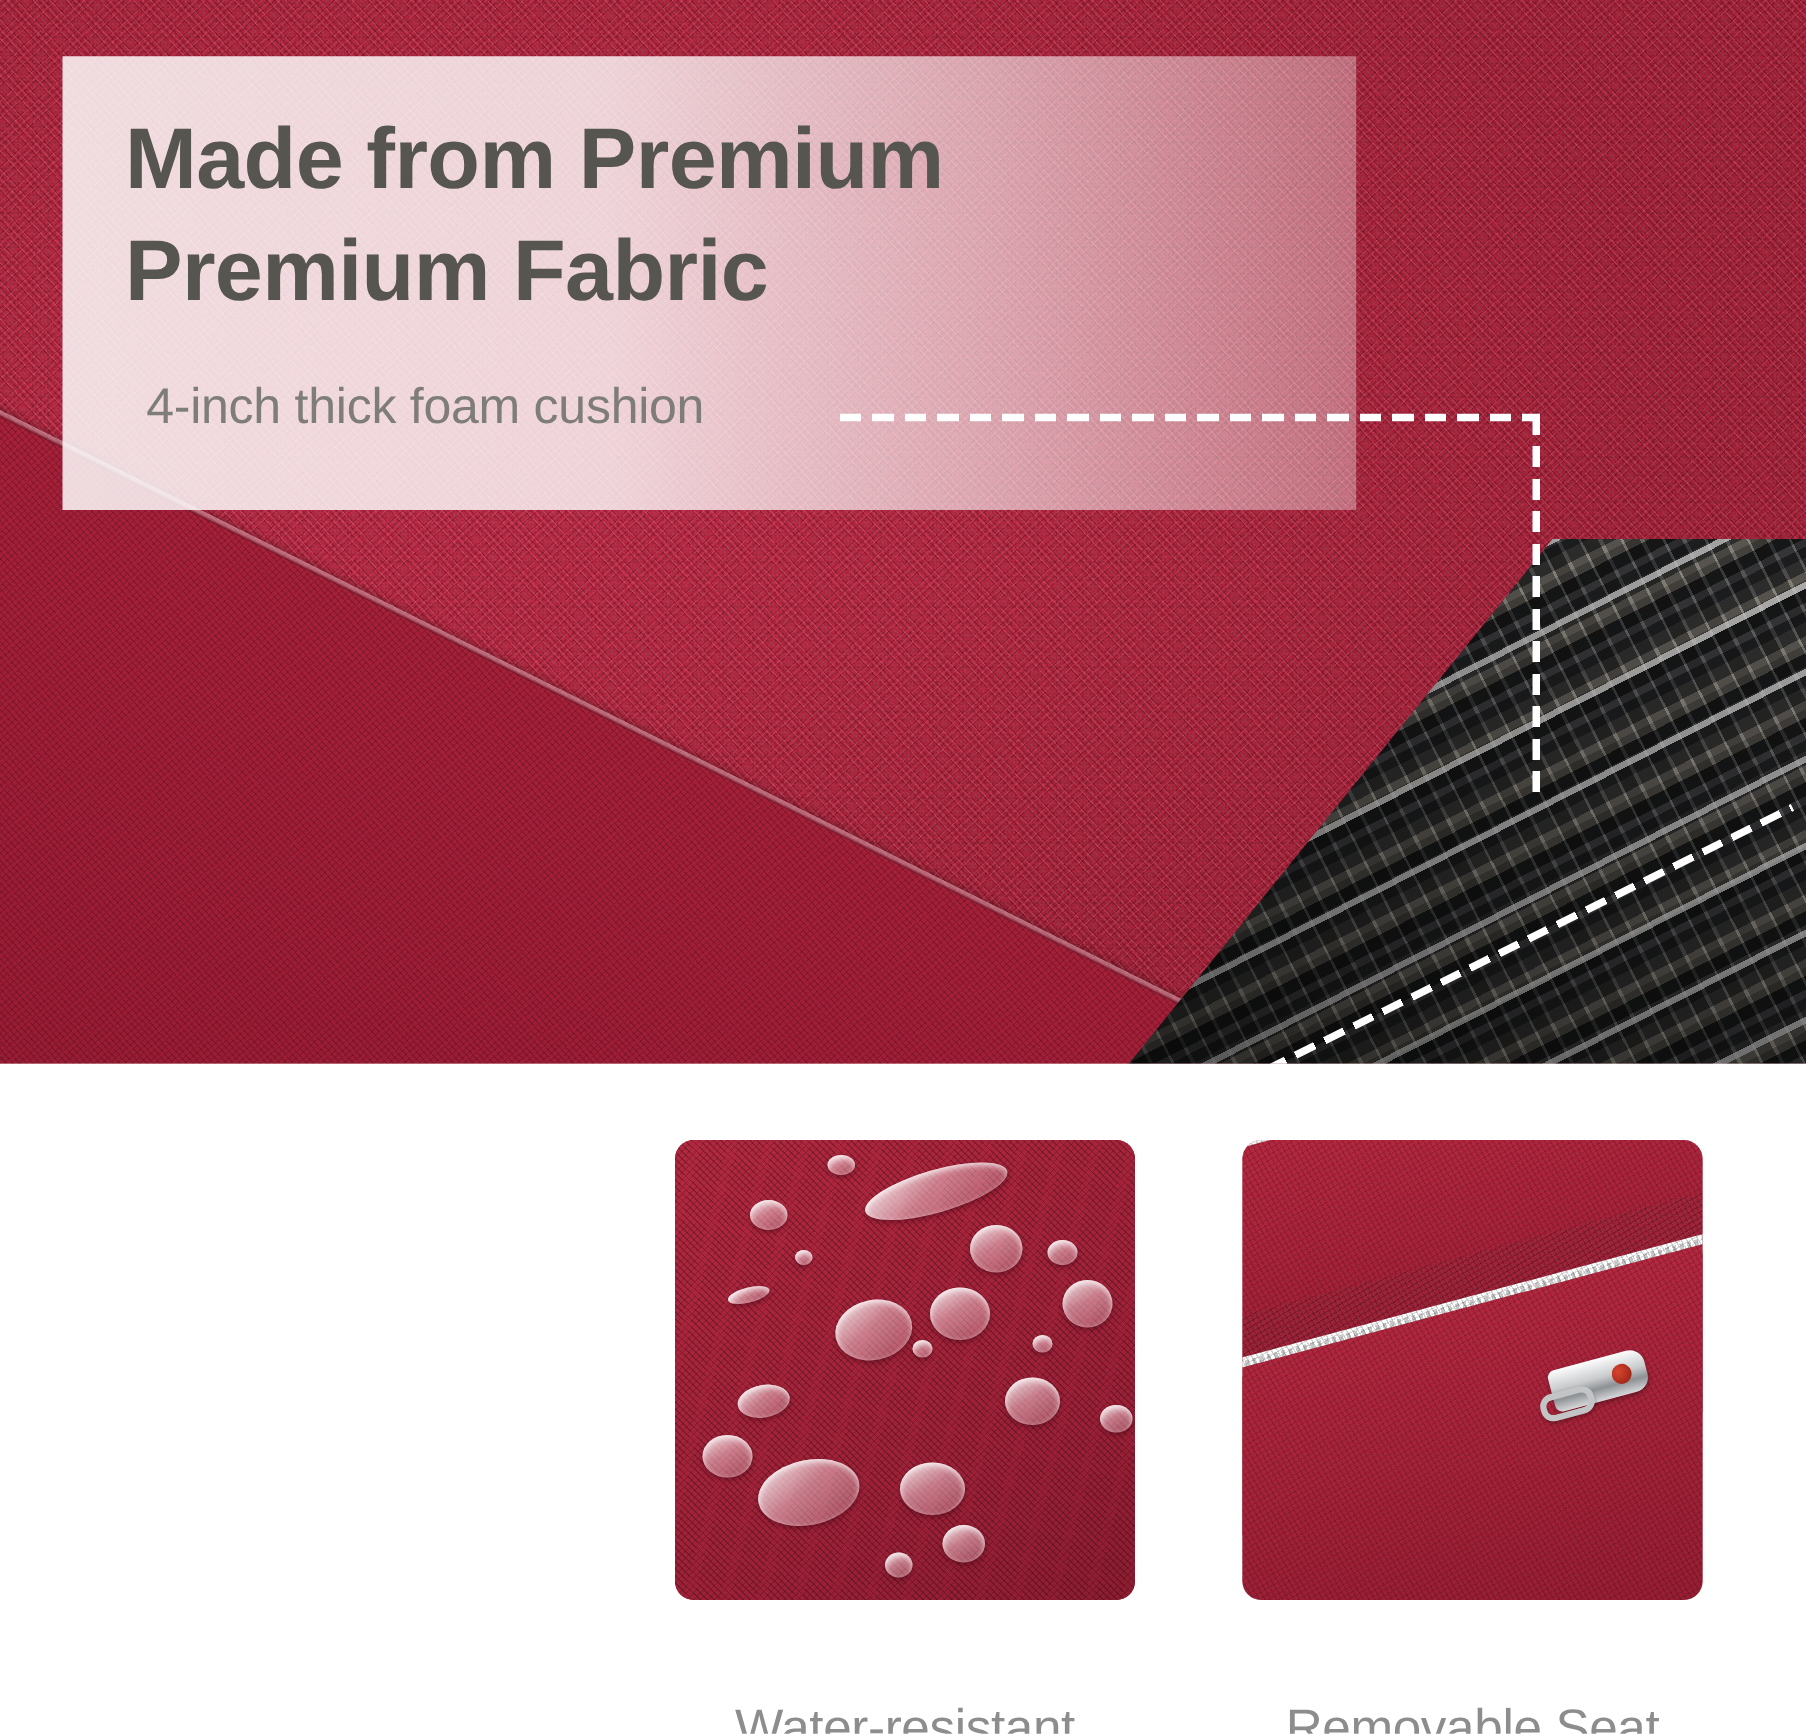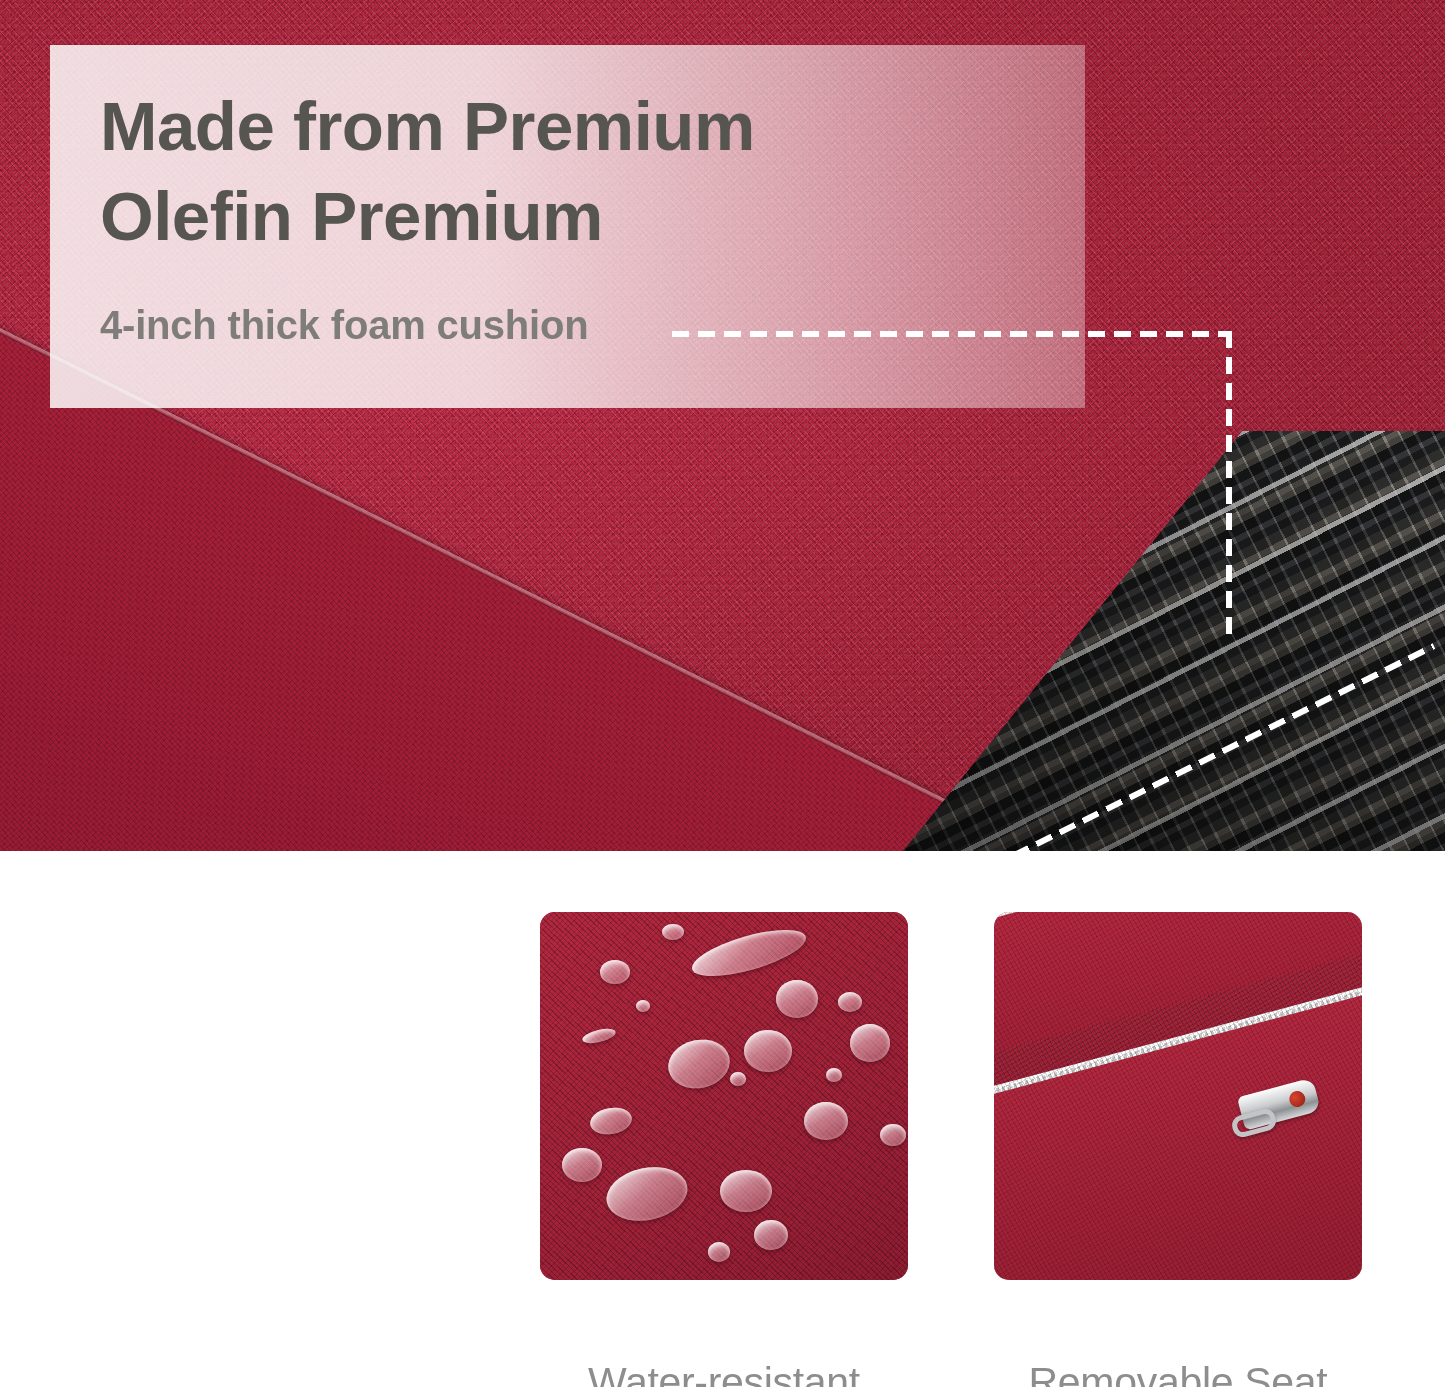--- a/index.html
+++ b/index.html
@@ -108,22 +108,22 @@
         rgba(255,255,255,.34) 100%);
   }
   #hero-title {
     position:absolute; left:100px; top:82px; width:900px;
     color:#56554f;
     font-size:69px; font-weight:bold; line-height:1.30;
     letter-spacing:-.5px;
   }
   #hero-title .l2 { display:block; }
   #hero-sub {
-    position:absolute; left:100px; top:303px;
-    color:#7e7d79; font-size:40px; font-weight:bold; letter-spacing:-.2px;
+    position:absolute; left:117px; top:303px;
+    color:#7e7d79; font-size:40px; font-weight:normal; letter-spacing:-.2px;
   }
 
   
   .dash-h {
     position:absolute; left:672px; top:331px; width:560px; height:6px;
     background-image:repeating-linear-gradient(to right, #ffffff 0 17px, rgba(255,255,255,0) 17px 26px);
   }
   .dash-v {
     position:absolute; left:1226px; top:331px; width:6px; height:307px;
     background-image:repeating-linear-gradient(to bottom, #ffffff 0 17px, rgba(255,255,255,0) 17px 26px);
@@ -277,21 +277,21 @@
   </div>
 
   <div class="dash-h"></div>
   <div class="dash-v"></div>
   <div class="dash-diag"></div>
 
   <div id="overlay-panel"></div>
 
   <div id="hero-title">
     <span>Made from Premium</span>
-    <span class="l2">Olefin Premium</span>
+    <span class="l2">Premium Fabric</span>
   </div>
   <div id="hero-sub">4-inch thick foam cushion</div>
 </div>
 
 <div id="features">
 
 
   <div class="card c3">
     <div class="thumb t3">
       <div class="bg"></div>

